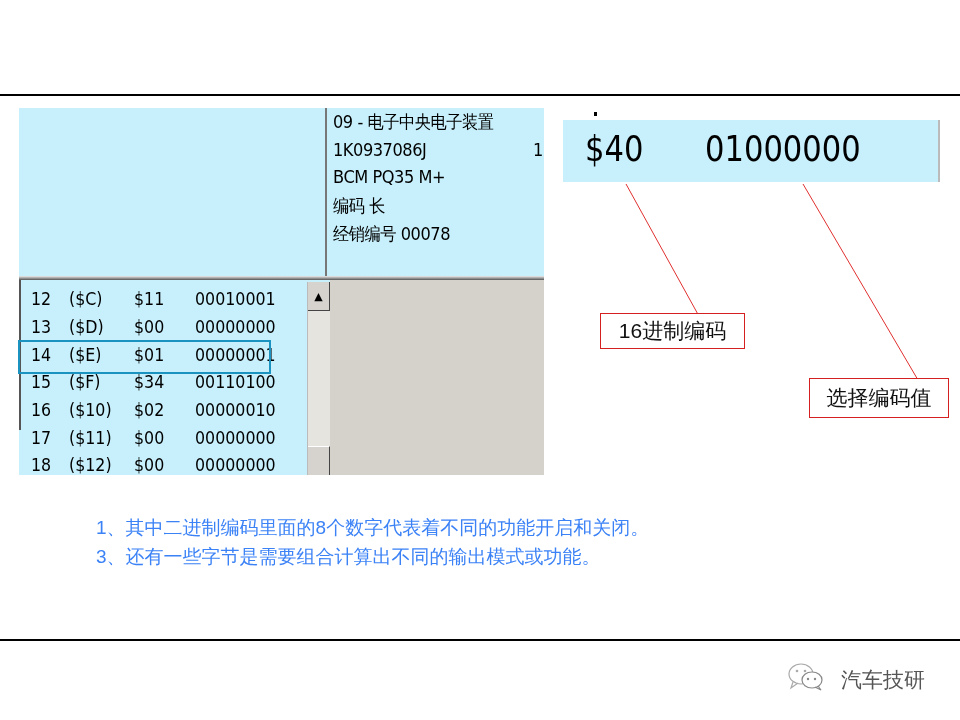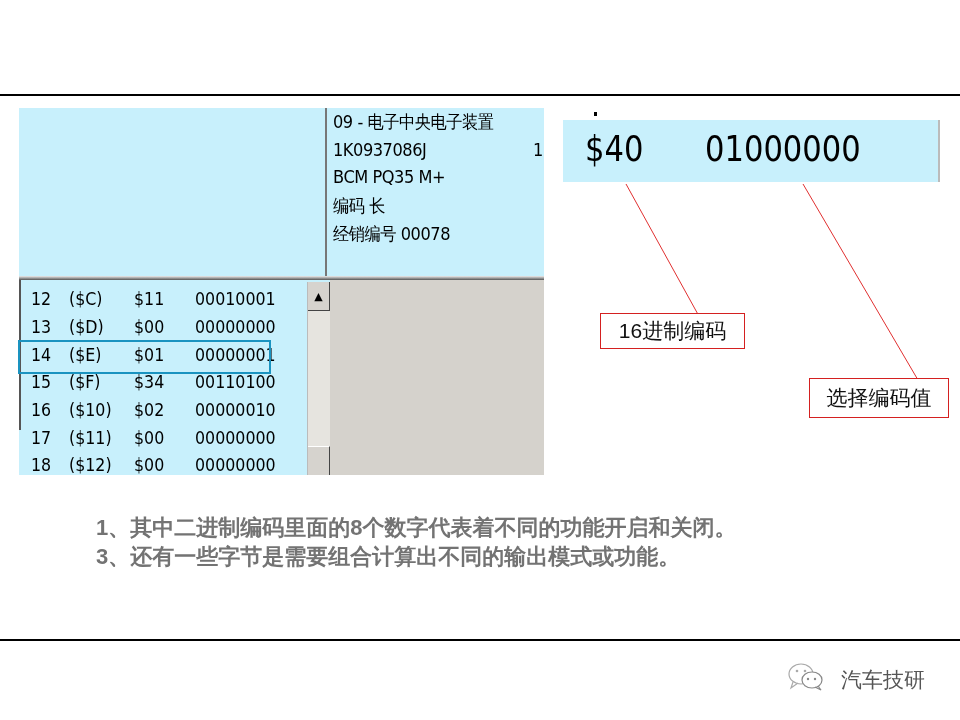--- a/index.html
+++ b/index.html
@@ -29,21 +29,21 @@
   
   .strip{position:absolute;left:563px;top:120px;width:375px;height:62px;background:#c8f0fc;border-right:2px solid #bbb;}
   .strip .v{position:absolute;top:8px;font-size:36px;color:#000;transform:scaleX(0.85);transform-origin:left center;white-space:nowrap;}
   .strip-tick{position:absolute;left:594px;top:112px;width:3px;height:4px;background:#000;}
 
   .callout{position:absolute;border:1.5px solid #d42020;background:#fff;font-size:21px;color:#111;display:flex;align-items:center;justify-content:center;box-sizing:border-box;font-family:"Liberation Sans","DejaVu Sans",sans-serif;}
   .callout.hex{left:600px;top:313px;width:145px;height:36px;}
   .callout.bin{left:809px;top:378px;width:140px;height:40px;}
   svg.lines{position:absolute;left:0;top:0;}
 
-  .notes{position:absolute;left:96px;top:513px;font-family:"Liberation Sans","DejaVu Sans",sans-serif;font-size:22px;color:#737373;line-height:29px;font-weight:bold;}
+  .notes{position:absolute;left:96px;top:513px;font-family:"Liberation Sans","DejaVu Sans",sans-serif;font-size:19px;color:#3b82f6;line-height:29px;}
   .notes div{white-space:nowrap;}
 
   .brand{position:absolute;left:787px;top:662px;display:flex;align-items:center;gap:16px;color:#555;font-size:21px;}
 </style>
 </head>
 <body>
 
 <div class="rule top"></div>
 
 <div class="diag">

